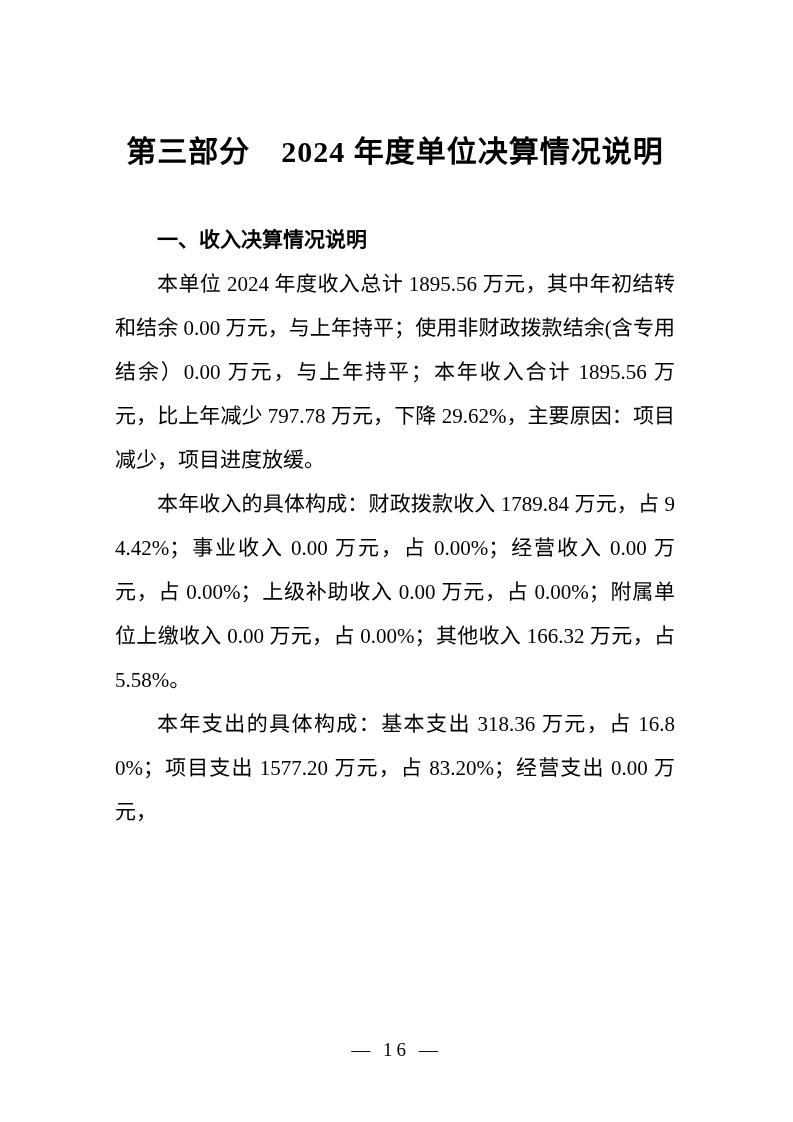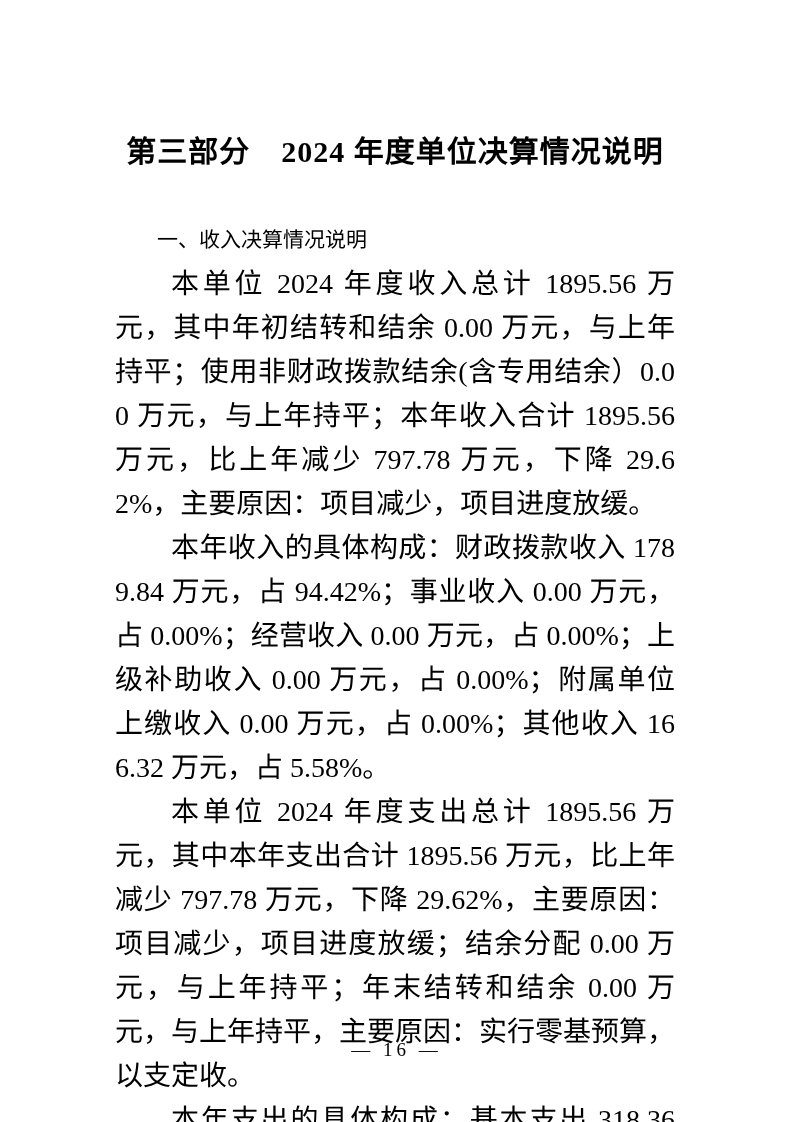--- a/index.html
+++ b/index.html
@@ -24,28 +24,28 @@
     font-family: "Liberation Serif", "DejaVu Serif", serif;
     font-weight: 700;
     font-size: 30px;
     line-height: 44px;
     letter-spacing: 1px;
     white-space: nowrap;
   }
   .section-heading {
     margin: 0;
     font-family: "Liberation Sans", "DejaVu Sans", sans-serif;
-    font-weight: 400;
+    font-weight: 700;
     font-size: 21px;
     line-height: 44px;
     text-indent: 2em;
   }
   .body-paragraph {
     margin: 0;
-    font-size: 28px;
+    font-size: 21px;
     line-height: 44px;
     text-indent: 2em;
     text-align: justify;
     text-justify: inter-ideograph;
     word-break: break-all;
   }
   .page-footer {
     position: absolute;
     left: 0;
     right: 0;
@@ -63,19 +63,18 @@
 
   <h1 class="doc-title">第三部分　2024 年度单位决算情况说明</h1>
 
   <div class="section">
     <h2 class="section-heading">一、收入决算情况说明</h2>
     <p class="body-paragraph">本单位 2024 年度收入总计 1895.56 万元，其中年初结转和结余 0.00 万元，与上年持平；使用非财政拨款结余(含专用结余）0.00 万元，与上年持平；本年收入合计 1895.56 万元，比上年减少 797.78 万元，下降 29.62%，主要原因：项目减少，项目进度放缓。</p>
     <p class="body-paragraph">本年收入的具体构成：财政拨款收入 1789.84 万元，占 94.42%；事业收入 0.00 万元，占 0.00%；经营收入 0.00 万元，占 0.00%；上级补助收入 0.00 万元，占 0.00%；附属单位上缴收入 0.00 万元，占 0.00%；其他收入 166.32 万元，占 5.58%。</p>
   </div>
 
   <div class="section">
-    <p class="body-paragraph">本单位 2024 年度支出总计 1895.56 万元，其中本年支出合计 1895.56 万元，比上年减少 797.78 万元，下降 29.62%，主要原因：项目减少，项目进度放缓；结余分配 0.00 万元，与上年持平；年末结转和结余 0.00 万元，与上年持平，主要原因：实行零基预算，以支定收。</p>
     <p class="body-paragraph">本年支出的具体构成：基本支出 318.36 万元，占 16.80%；项目支出 1577.20 万元，占 83.20%；经营支出 0.00 万元，</p>
   </div>
 
   <div class="page-footer">— 16 —</div>
 
 </div>
 
 </body></html>

